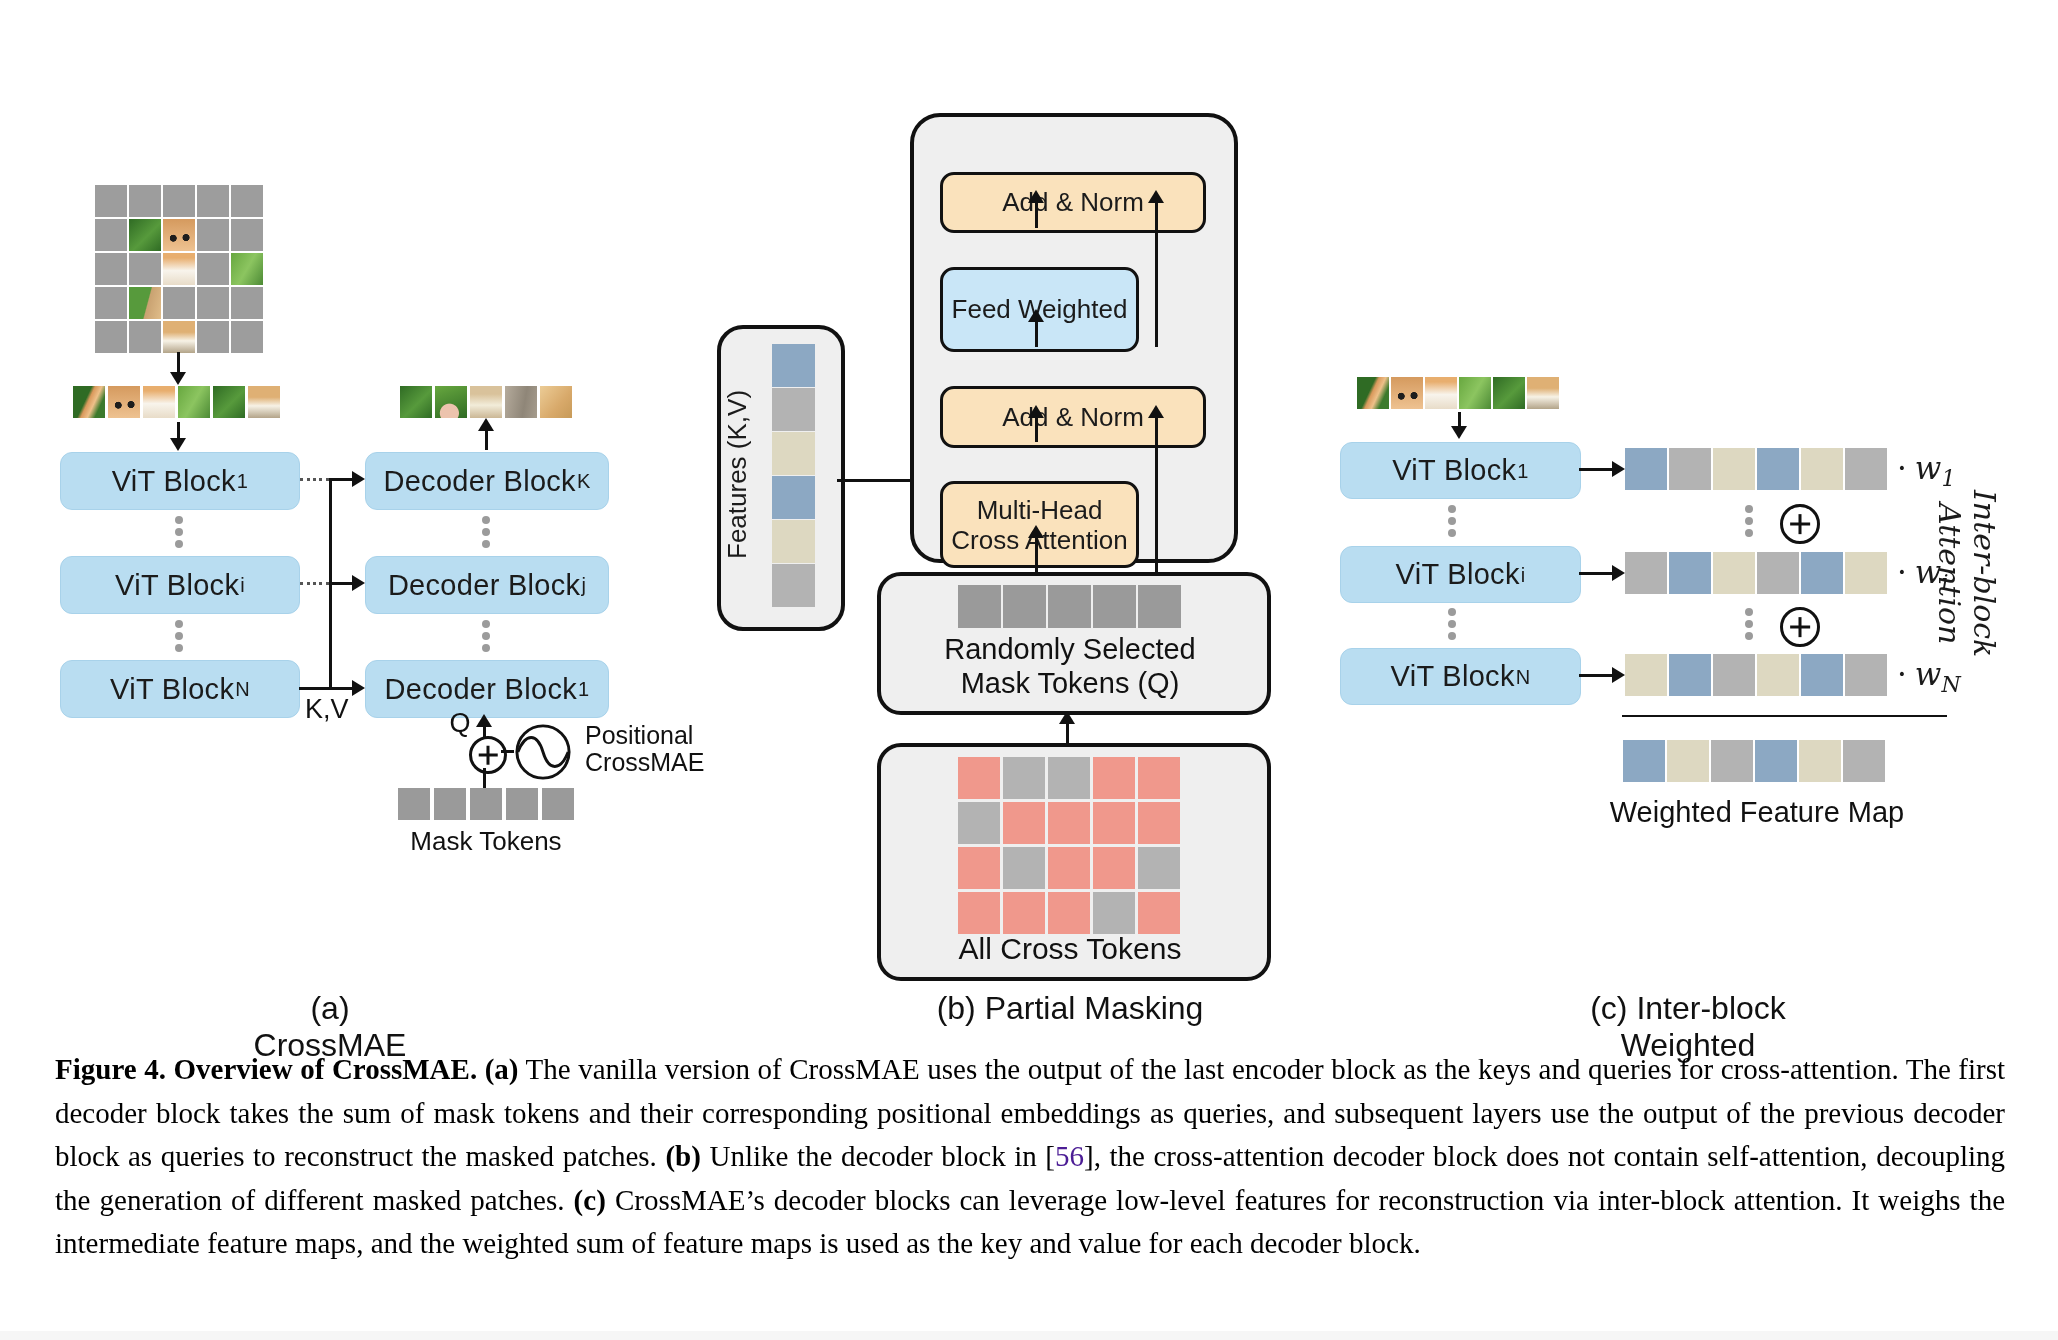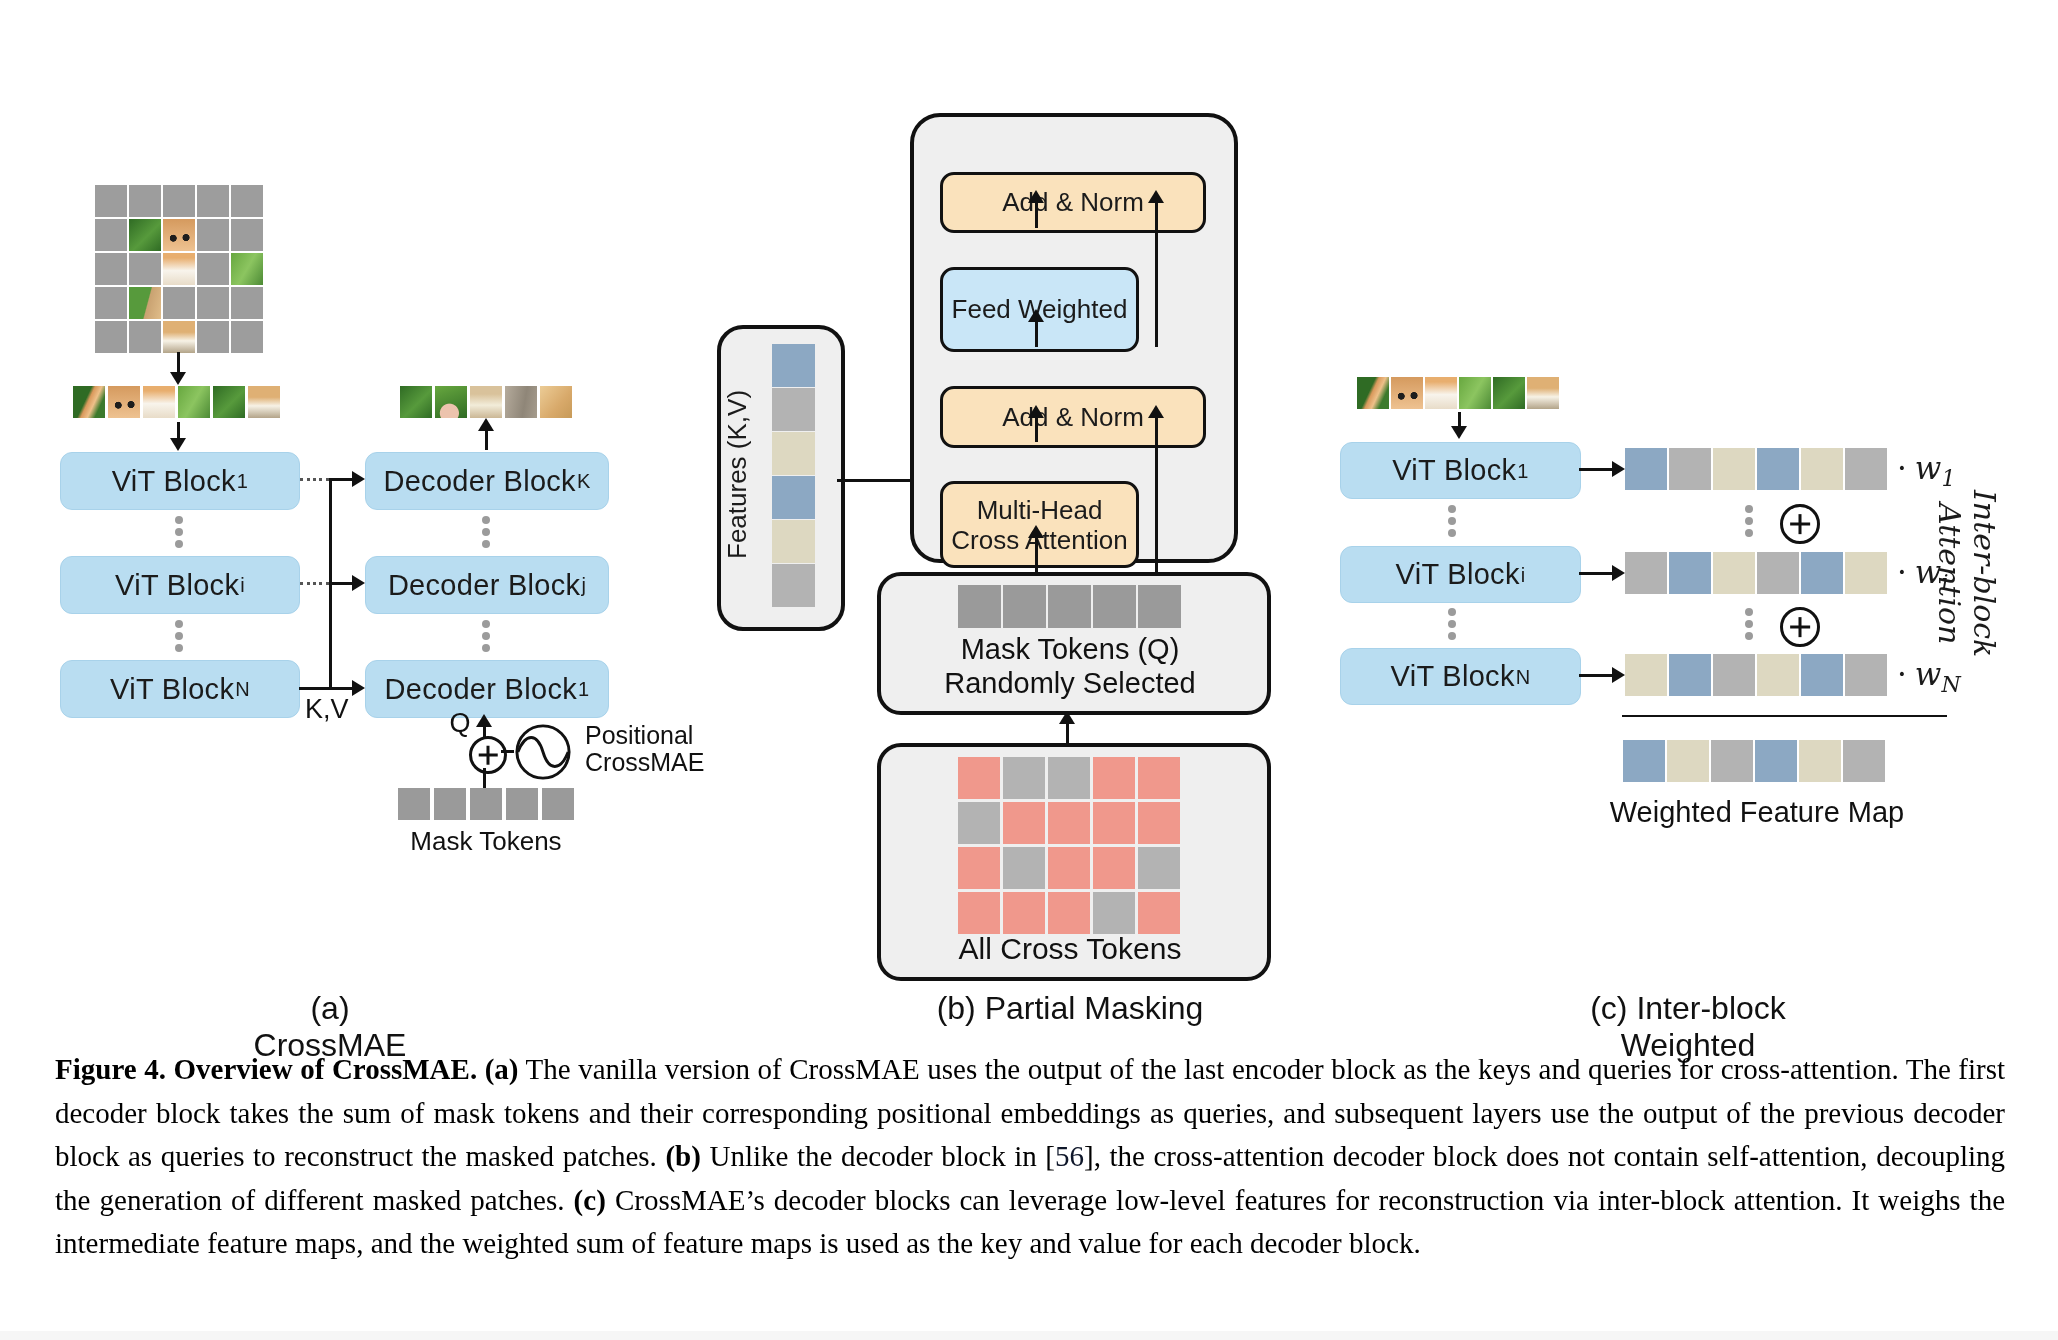--- a/index.html
+++ b/index.html
@@ -70,21 +70,21 @@
 
   .wlab{position:absolute;font-family:"DejaVu Serif","Liberation Serif",serif;font-size:31px;font-style:italic;}
   .wlab .dot{font-style:normal;margin-right:8px;}
   .wlab sub{font-size:22px;line-height:0;}
 
   
   #caption{position:absolute;left:55px;top:1048px;width:1950px;
            font-family:"Liberation Serif",serif;font-size:29px;line-height:43.5px;
            text-align:justify;color:#000;}
   #caption .b{font-weight:bold;}
-  .cite{color:#0f172a;cursor:pointer;}
+  .cite{color:#4c1d95;cursor:pointer;}
   #bottomrule{position:absolute;left:0;top:1331px;width:2058px;height:9px;background:#f6f6f6;}
 </style>
 </head>
 <body>
 
 <div id="page">
 
   <div class="cells grid" style="left:95px;top:185px;--cols:5;--cw:32px;--ch:32px;--g:2px">
       <div class="cell p-gray"></div>
       <div class="cell p-gray"></div>
@@ -250,22 +250,22 @@
 
   <div class="panelbox" style="left:877px;top:572px;width:386px;height:135px;border-radius:24px"></div>
   <div class="cells" style="left:958px;top:585px;--cw:43px;--ch:43px;--g:2px">
       <div class="cell c-token"></div>
       <div class="cell c-token"></div>
       <div class="cell c-token"></div>
       <div class="cell c-token"></div>
       <div class="cell c-token"></div>
     </div>
   <div class="boxlabel" style="left:877px;top:632px;width:386px;font-size:29px;line-height:34px">
+    <div>Randomly Selected</div>
     <div>Mask Tokens (Q)</div>
-    <div>Randomly Selected</div>
   </div>
 
   <div class="h-up" style="left:1059px;top:711px"></div>
   <div class="sv" style="left:1066px;top:723px;height:20px"></div>
 
   <div class="panelbox" style="left:877px;top:743px;width:386px;height:230px;border-radius:24px"></div>
   <div class="cells grid" style="left:958px;top:757px;--cols:5;--cw:42px;--ch:42px;--g:3px">
       <div class="cell c-pink"></div>
       <div class="cell c-gray"></div>
       <div class="cell c-gray"></div>

